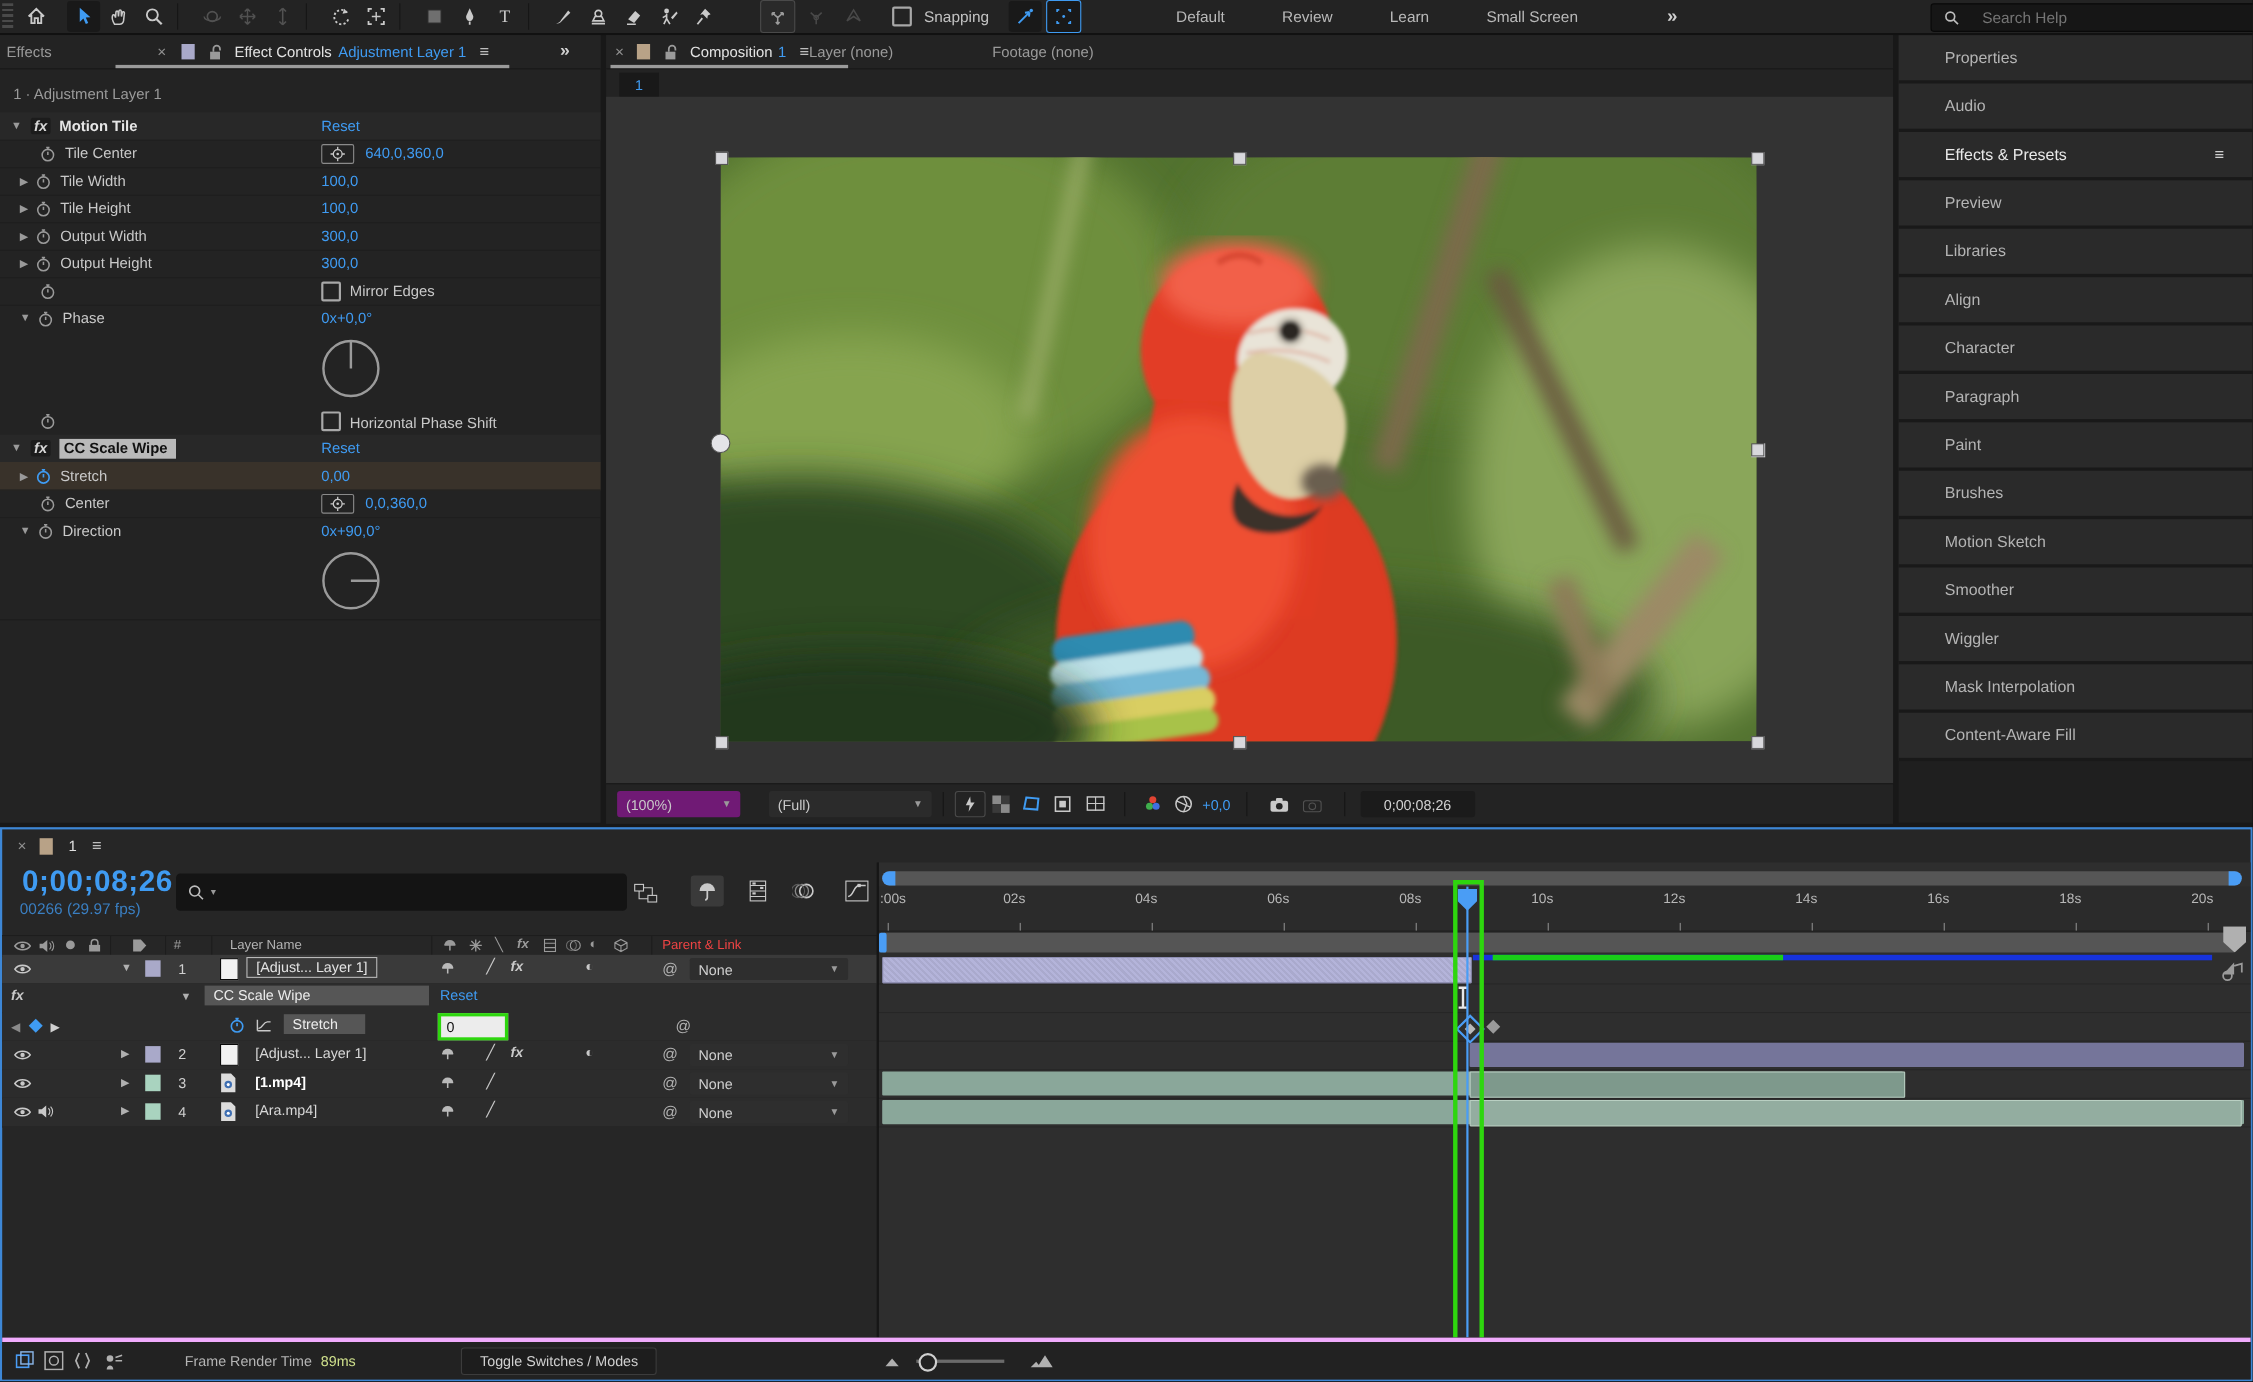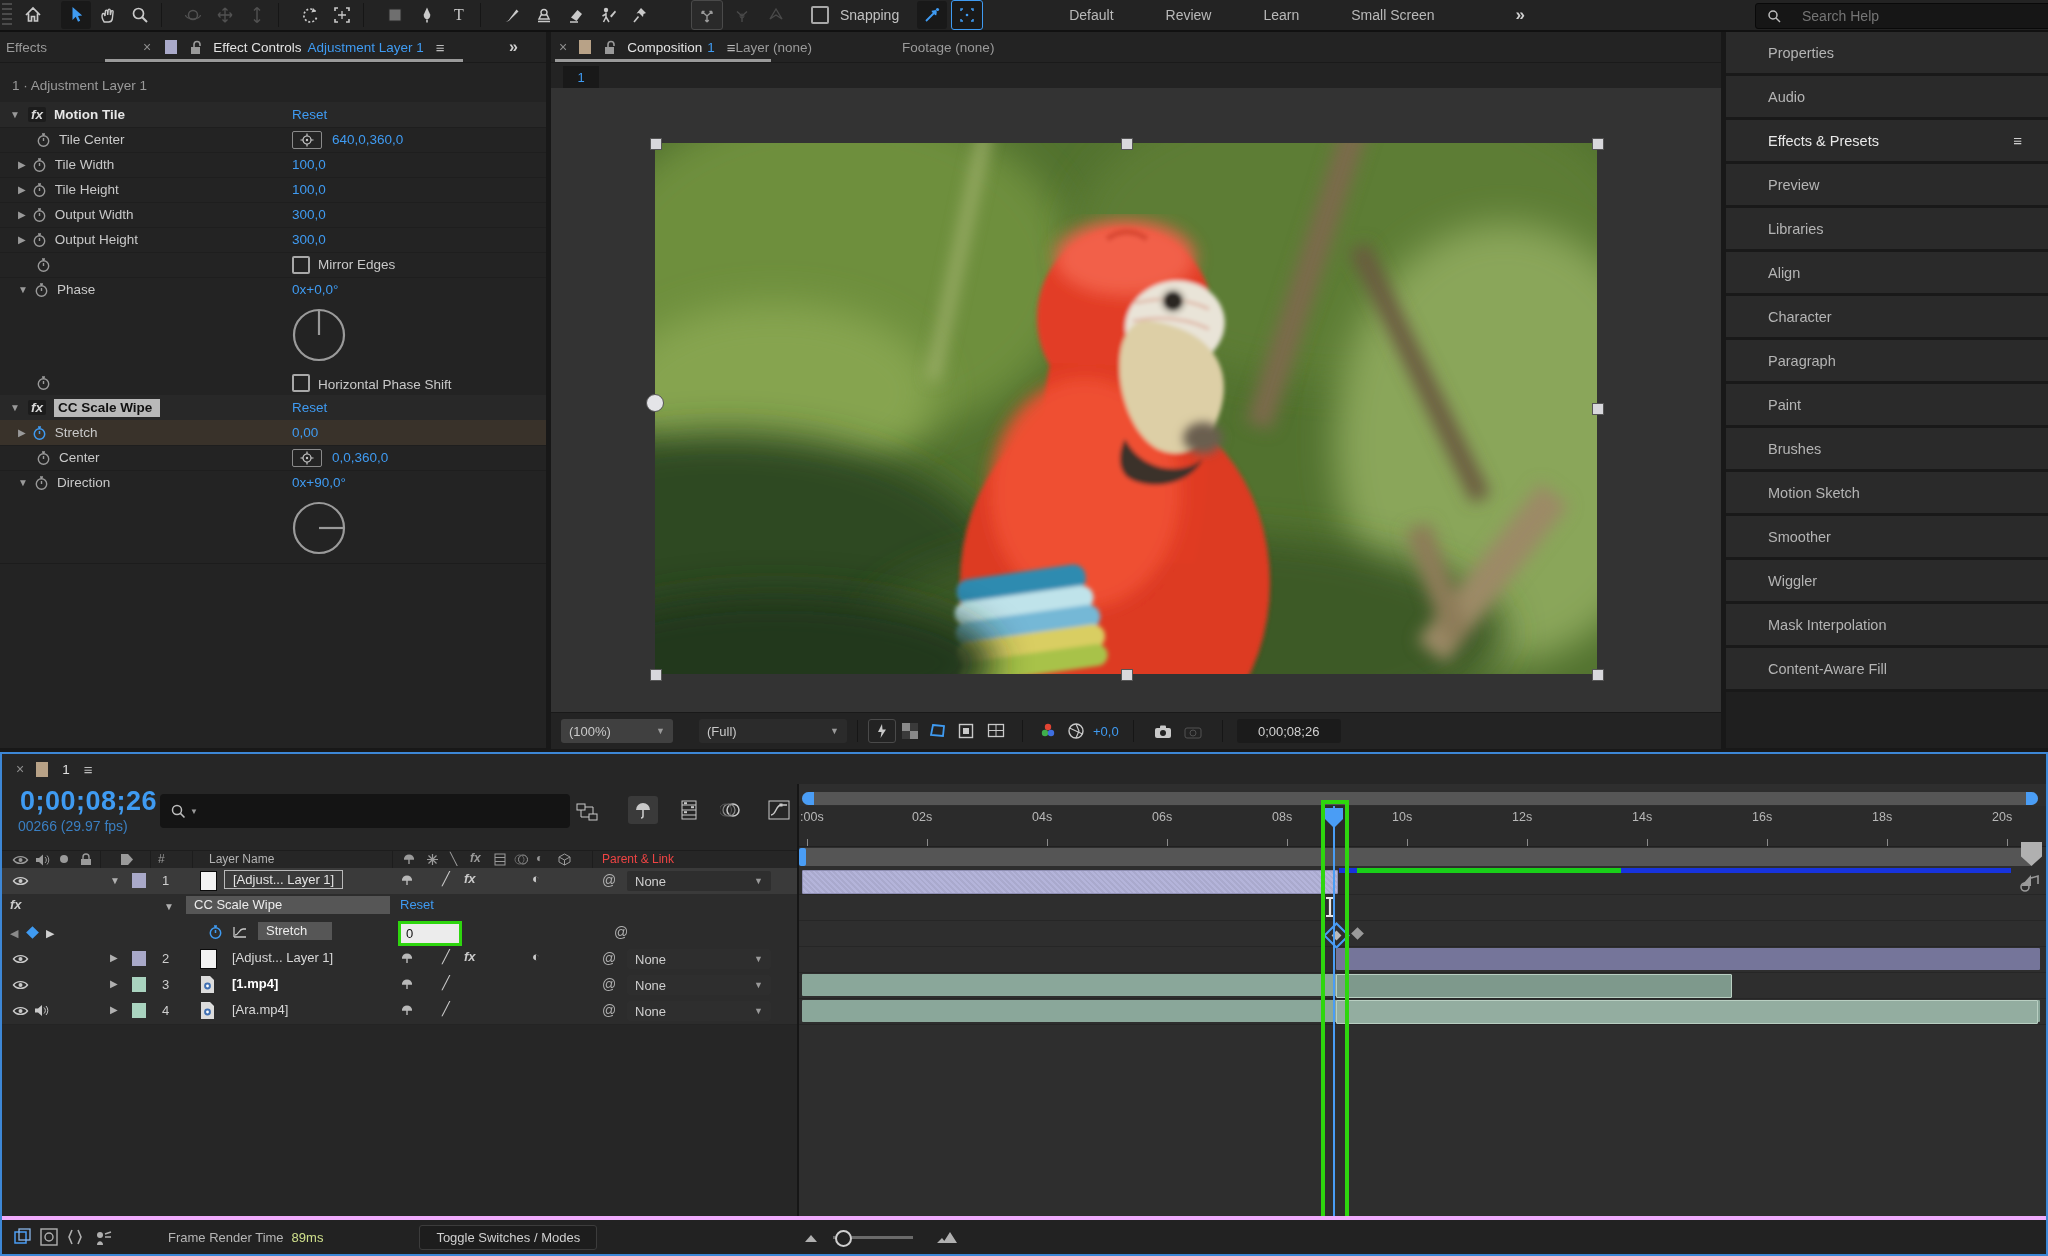--- a/index.html
+++ b/index.html
@@ -466,21 +466,21 @@
       <div class="abs" style="left:570px;top:50px;width:10px;height:10px;background:#d8d8dc;border:1px solid #555;"></div>
       <div class="abs" style="left:1041px;top:50px;width:10px;height:10px;background:#d8d8dc;border:1px solid #555;"></div>
       <div class="abs" style="left:1041px;top:315px;width:10px;height:10px;background:#d8d8dc;border:1px solid #555;"></div>
       <div class="abs" style="left:99px;top:581px;width:10px;height:10px;background:#d8d8dc;border:1px solid #555;"></div>
       <div class="abs" style="left:570px;top:581px;width:10px;height:10px;background:#d8d8dc;border:1px solid #555;"></div>
       <div class="abs" style="left:1041px;top:581px;width:10px;height:10px;background:#d8d8dc;border:1px solid #555;"></div>
       <div class="abs" style="left:95px;top:306px;width:16px;height:16px;background:#e4e4e8;border:1px solid #555;border-radius:50%;"></div>
     </div>
 
     <div class="abs" style="left:0;top:680px;width:1170px;height:36px;background:#232323;border-top:1px solid #191919;display:flex;align-items:center;font-size:13px;">
-      <div style="margin-left:10px;width:96px;height:24px;background:#404040;border-radius:3px;display:flex;align-items:center;justify-content:space-between;padding:0 8px;">
+      <div style="margin-left:10px;width:96px;height:24px;background:#701a75;border-radius:3px;display:flex;align-items:center;justify-content:space-between;padding:0 8px;">
         <span>(100%)</span>
           <span style="font-size:9px;color:#9a9a9a;">▼</span>
       </div>
       <div style="margin-left:26px;width:132px;height:24px;background:#2b2b2b;border-radius:3px;display:flex;align-items:center;justify-content:space-between;padding:0 8px;">
         <span>(Full)</span>
           <span style="font-size:9px;color:#9a9a9a;">▼</span>
       </div>
       <span style="margin:0 10px;border-left:1px solid #161616;height:22px;"></span>
       <span class="ticon" style="border:1px solid #4a4a4a;border-radius:3px;width:26px;height:22px;">
           <svg width="16" height="16">

